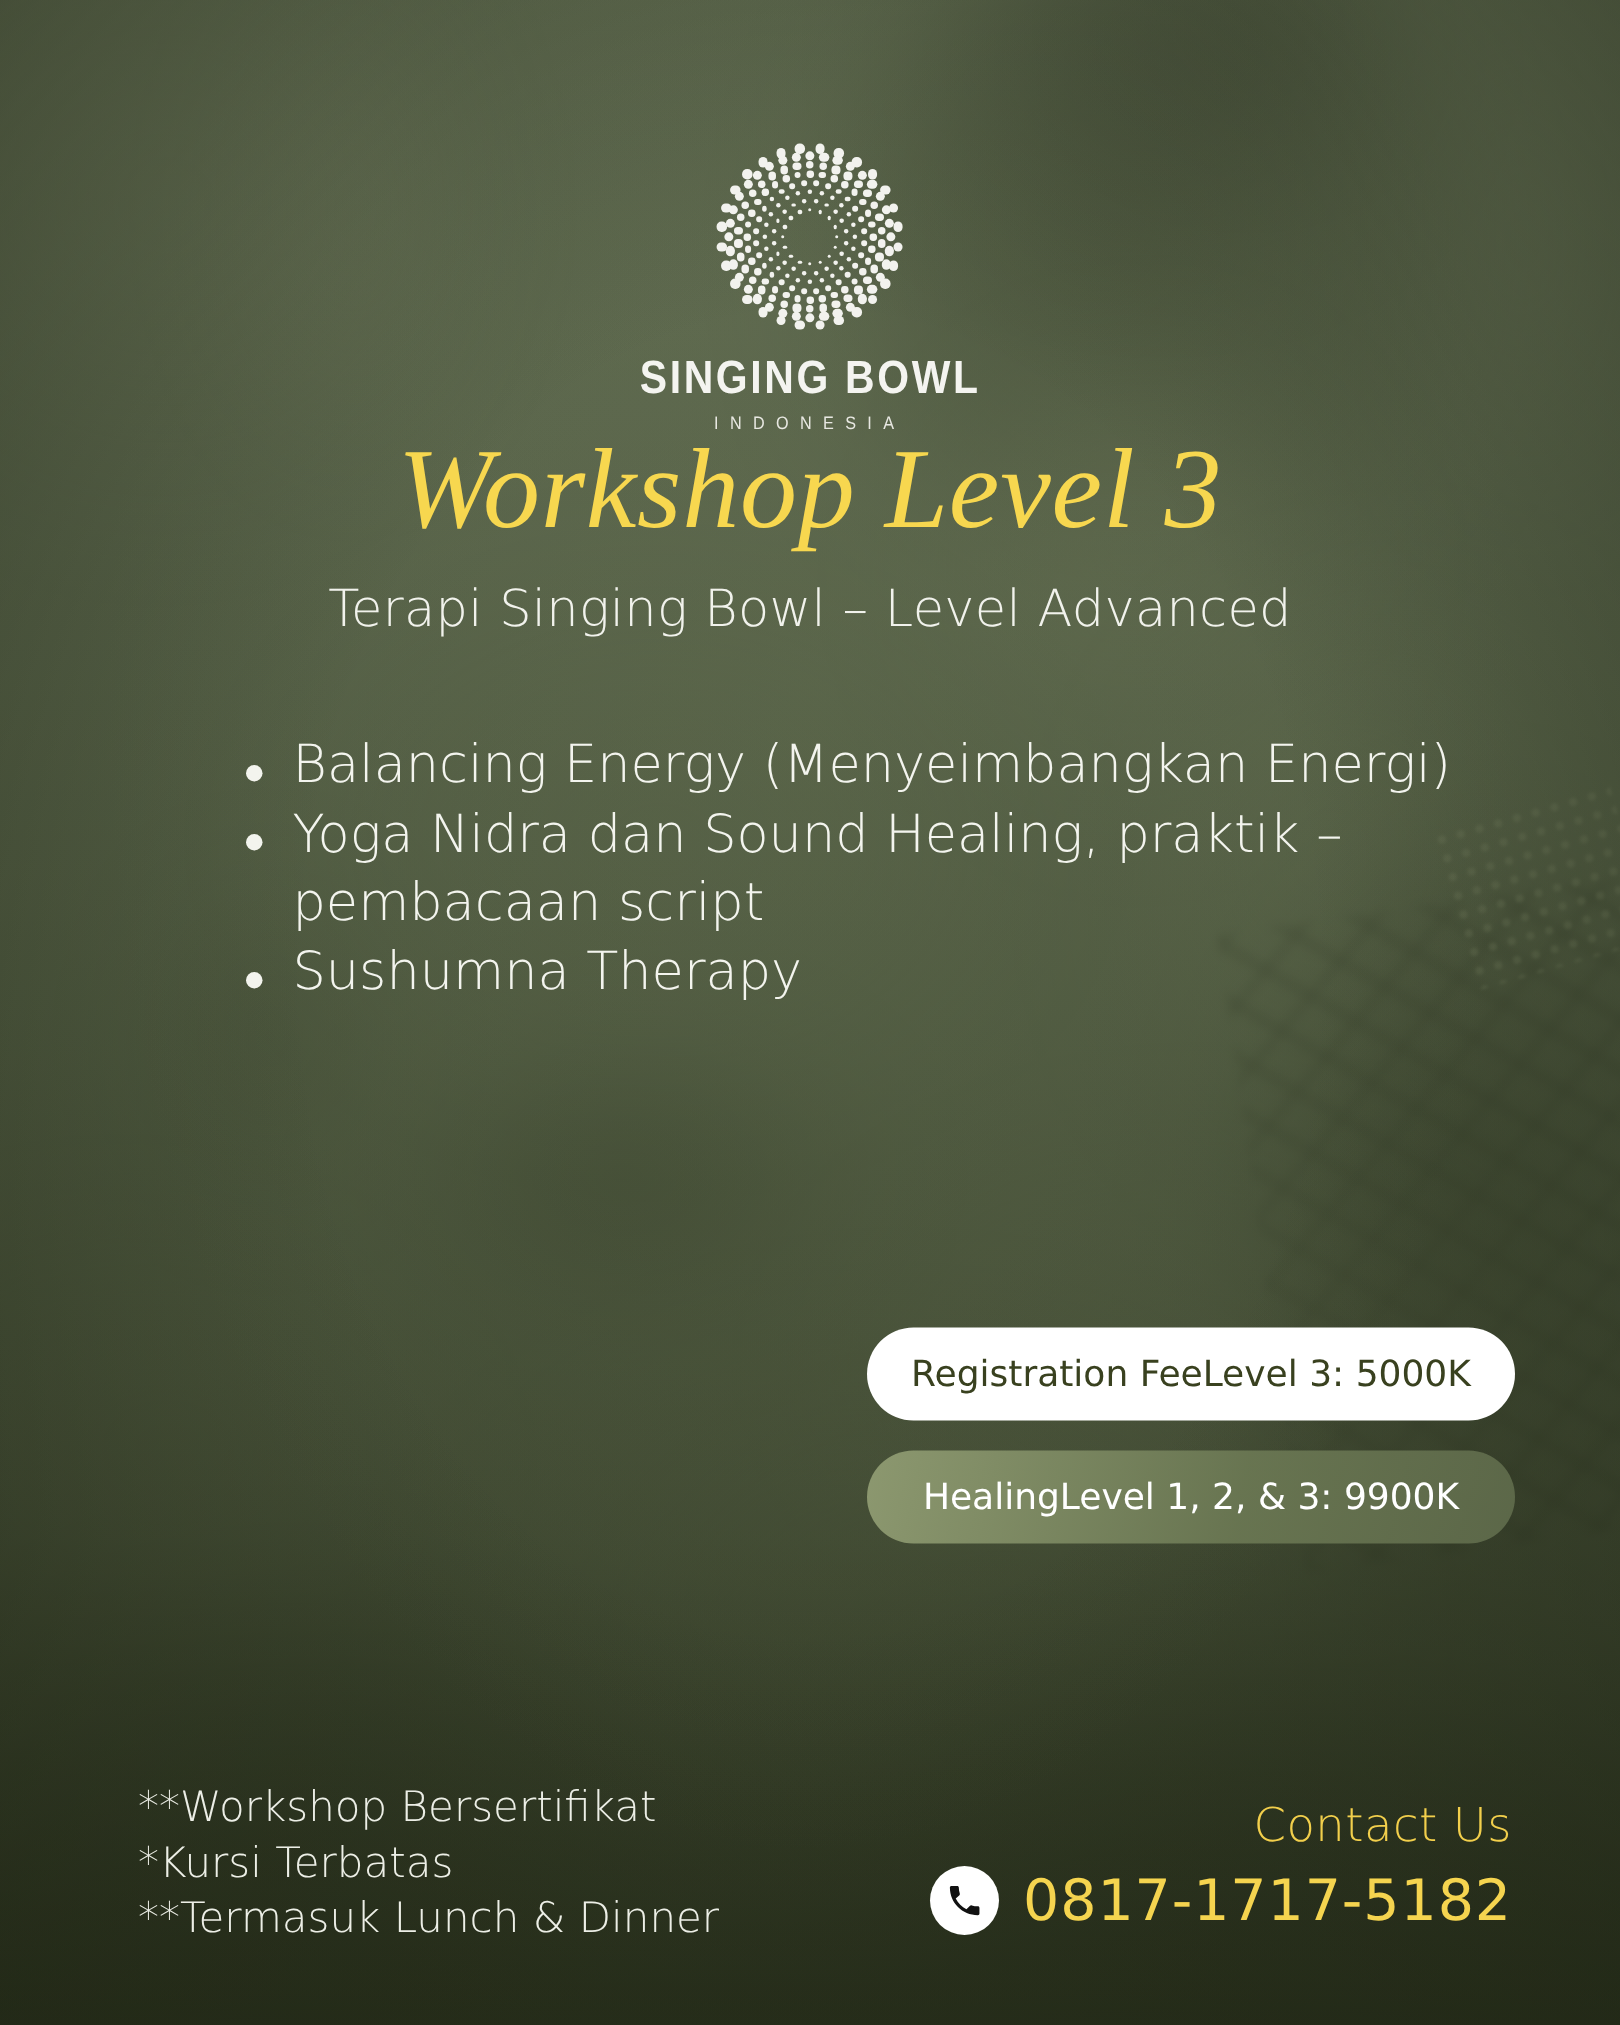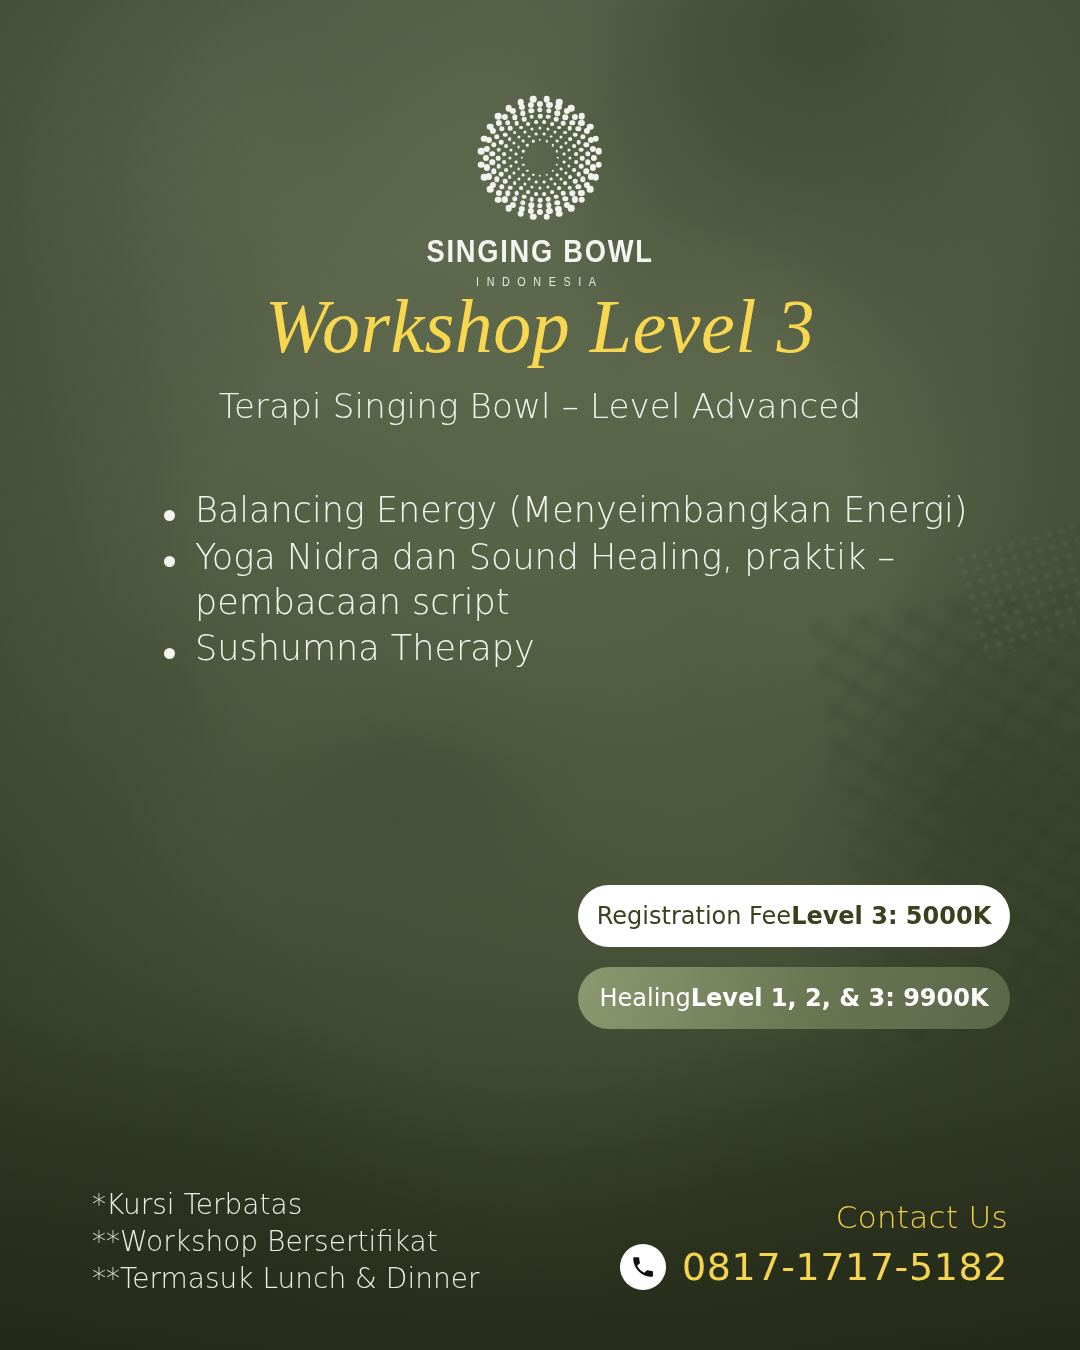--- a/index.html
+++ b/index.html
@@ -201,21 +201,21 @@
     background:#ffffff;
     color:#39411f;
     font-size:24px;
   }
   .pill-bundle {
     left:578px; top:967px; width:432px; height:62px;
     background:linear-gradient(100deg, rgba(146,158,116,.92) 0%, rgba(108,121,84,.90) 58%, rgba(96,108,76,.90) 100%);
     color:#ffffff;
     font-size:24px;
   }
-  .pill b { font-weight:bold; }
+  .pill b { font-weight:normal; }
   .pill .lead { font-weight:400; }
 
   
   .notes {
     position:absolute; left:92px; top:1186px;
     color:#eceee6;
     font-size:28px;
     font-weight:300;
     line-height:1.33;
     font-family:"DejaVu Sans", sans-serif;
@@ -523,22 +523,22 @@
     <div class="pill pill-reg">
       <span class="lead">Registration Fee </span>
         <b>Level 3: 5000K</b>
     </div>
     <div class="pill pill-bundle">
       <span class="lead">Healing </span>
         <b>Level 1, 2, &amp; 3: 9900K</b>
     </div>
 
     <div class="notes" id="notes">
+        <div>**Workshop Bersertifikat</div>
         <div>*Kursi Terbatas</div>
-        <div>**Workshop Bersertifikat</div>
         <div>**Termasuk Lunch &amp; Dinner</div>
       </div>
 
     <div class="contact">
       <div class="contact-label">Contact Us</div>
       <div class="contact-row">
         <span class="phone-badge">
           <svg width="26" height="26" viewBox="0 0 24 24" aria-hidden="true">
             <path fill="#111111" d="M6.6 10.8c1.4 2.8 3.8 5.1 6.6 6.6l2.2-2.2c.3-.3.7-.4 1.1-.2 1.2.4 2.4.6 3.7.6.6 0 1 .4 1 1V20c0 .6-.4 1-1 1C10.6 21 3 13.4 3 4c0-.6.4-1 1-1h3.5c.6 0 1 .4 1 1 0 1.3.2 2.5.6 3.7.1.4 0 .8-.2 1.1l-2.3 2z"></path>
           </svg>

